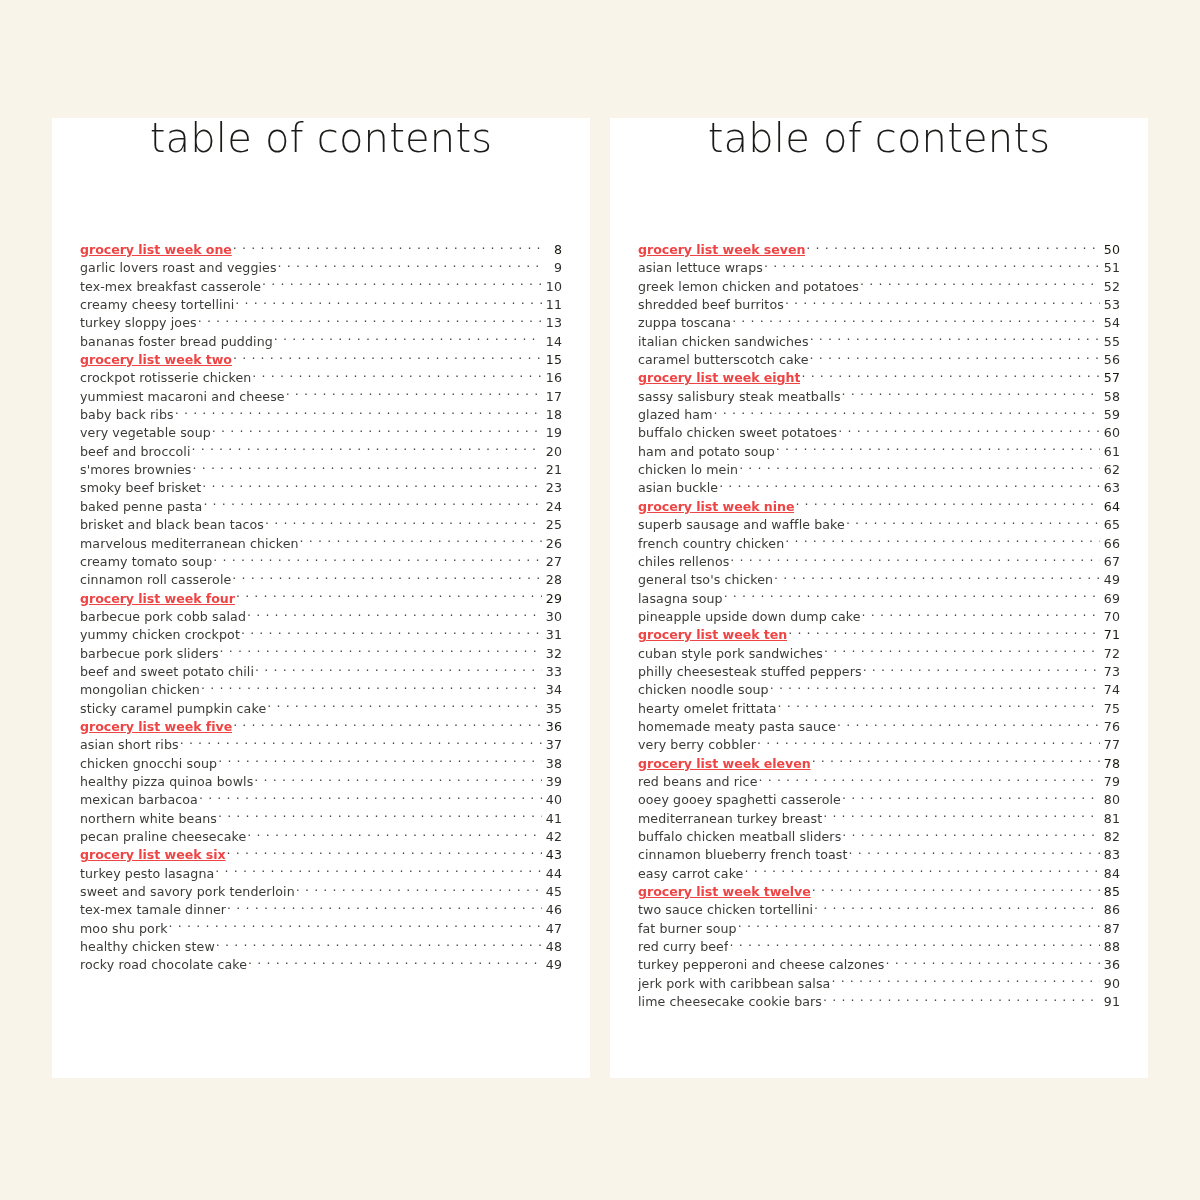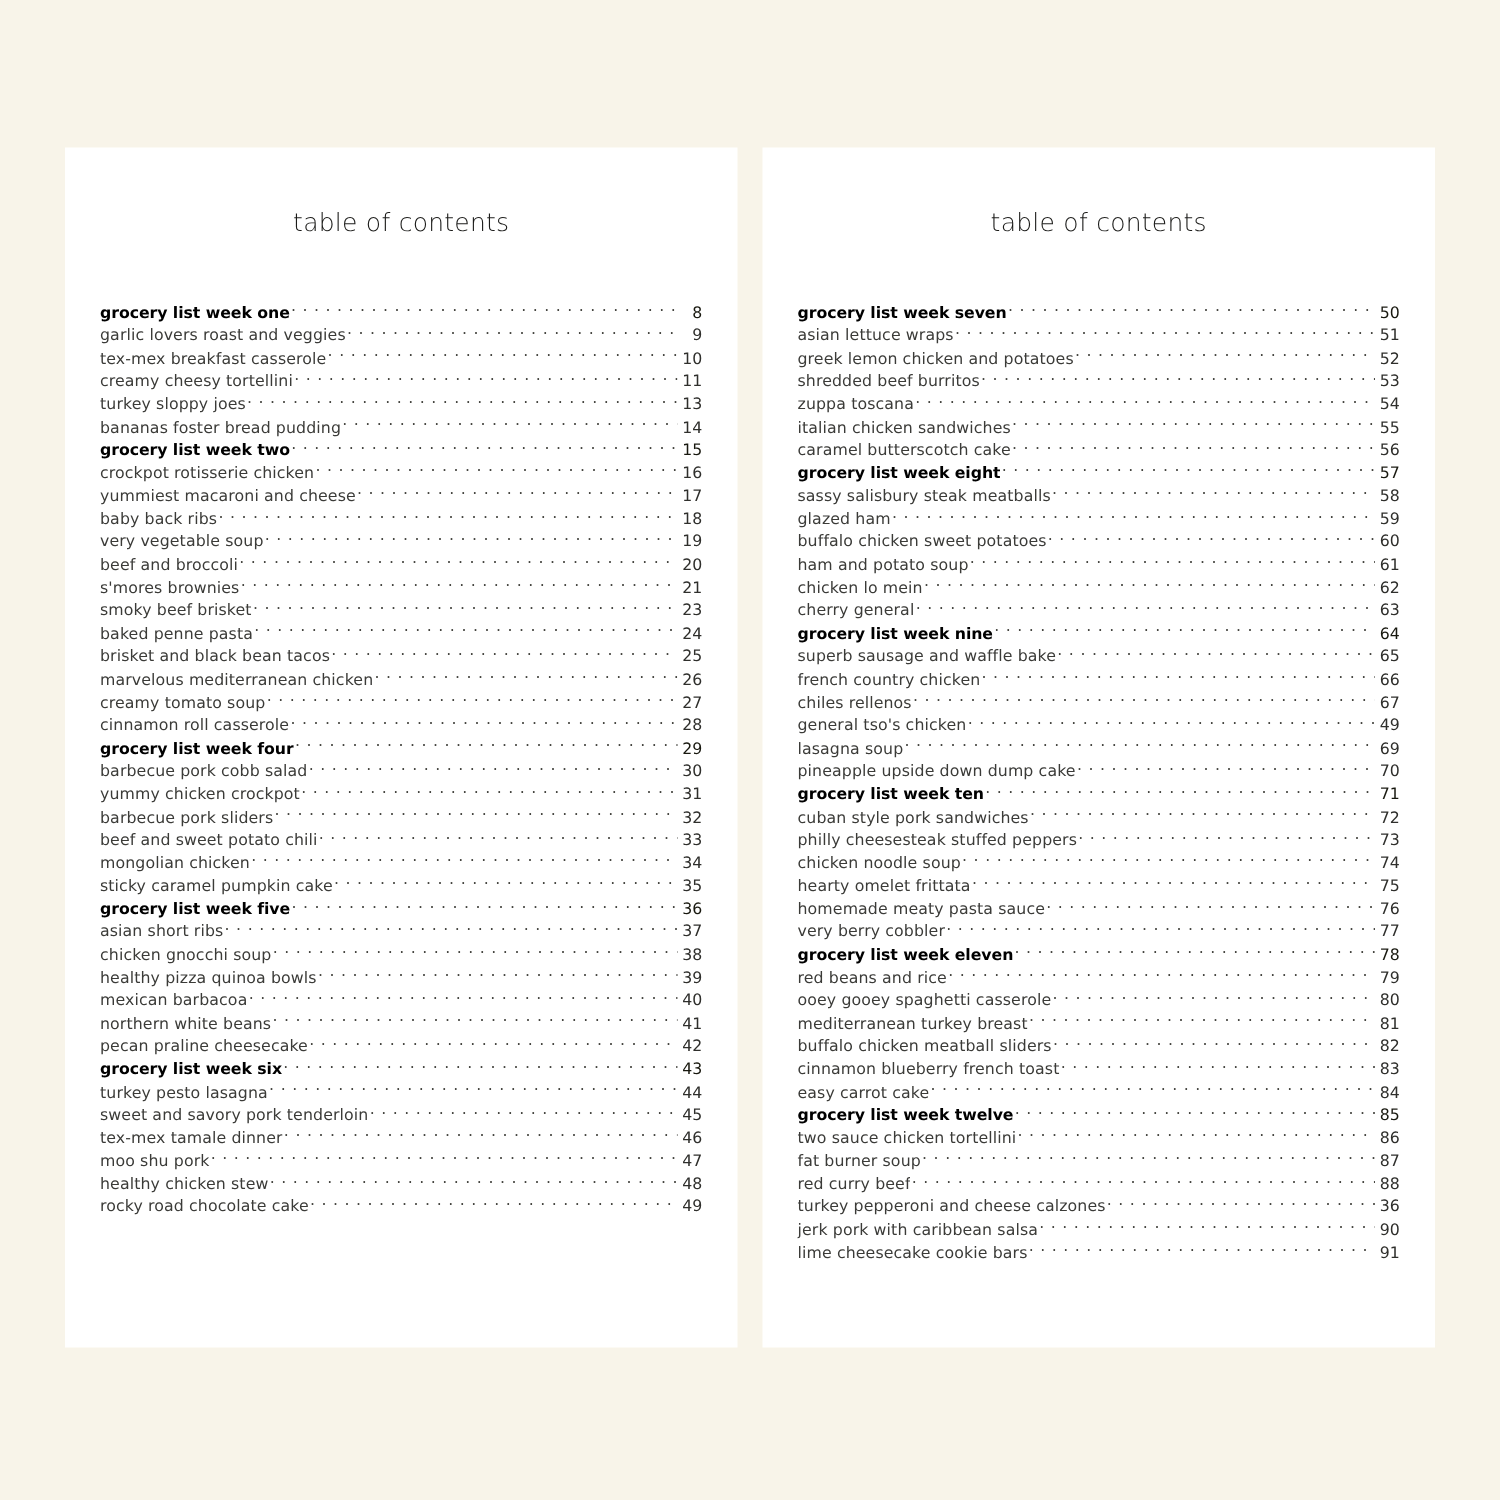--- a/index.html
+++ b/index.html
@@ -30,25 +30,24 @@
     background: #ffffff;
     box-sizing: border-box;
     padding: 0;
     position: relative;
     flex: 0 0 auto;
   }
   .page-title {
     text-align: center;
     font-family: "DejaVu Sans", sans-serif;
     font-weight: 300;
-    font-size: 20px;
+    font-size: 40px;
     letter-spacing: 0.2px;
     color: #1b1b19;
     margin: 0;
-    padding-top: 50px;
     line-height: 1;
   }
   .toc {
     margin: 0;
     padding: 0;
     list-style: none;
     position: absolute;
     left: 28px;
     right: 28px;
     top: 123px;
@@ -63,22 +62,23 @@
     white-space: nowrap;
     font-family: "DejaVu Sans", sans-serif;
     letter-spacing: 0.1px;
   }
   .toc-entry .label {
     flex: 0 1 auto;
     overflow: hidden;
   }
   .toc-entry.section .label {
     font-weight: bold;
-    color: #000000;
+    color: #ef4444;
     letter-spacing: -0.05px;
+    text-decoration: underline;
   }
   .toc-entry .leader {
     flex: 1 1 auto;
     overflow: hidden;
     margin: 0 1px;
     position: relative;
     height: 1em;
   }
   .toc-entry .leader::after {
     content: ". . . . . . . . . . . . . . . . . . . . . . . . . . . . . . . . . . . . . . . . . . . . . . . . . . . . . . . . . . . . . . . . . . . . . . . . . . . . . . . .";
@@ -371,21 +371,21 @@
           <span class="label">ham and potato soup</span>
           <span class="leader"></span>
           <span class="pageno">61</span>
         </li>
         <li class="toc-entry">
           <span class="label">chicken lo mein</span>
           <span class="leader"></span>
           <span class="pageno">62</span>
         </li>
         <li class="toc-entry">
-          <span class="label">cherry general</span>
+          <span class="label">asian buckle</span>
           <span class="leader"></span>
           <span class="pageno">63</span>
         </li>
         <li class="toc-entry section">
           <span class="label">grocery list week nine</span>
           <span class="leader"></span>
           <span class="pageno">64</span>
         </li>
         <li class="toc-entry">
           <span class="label">superb sausage and waffle bake</span>

